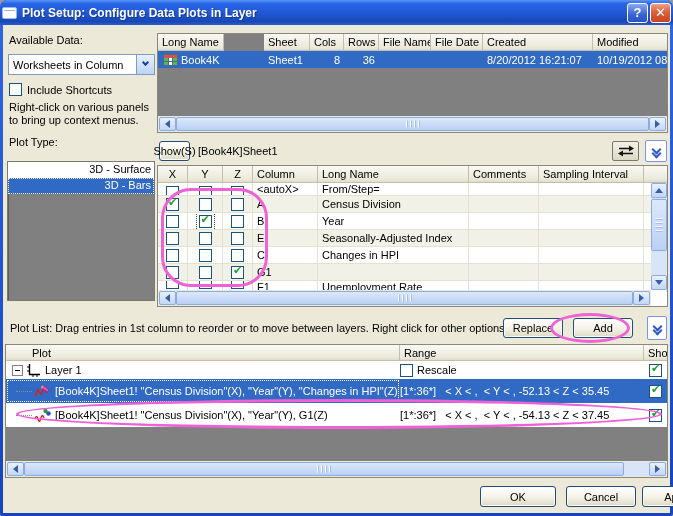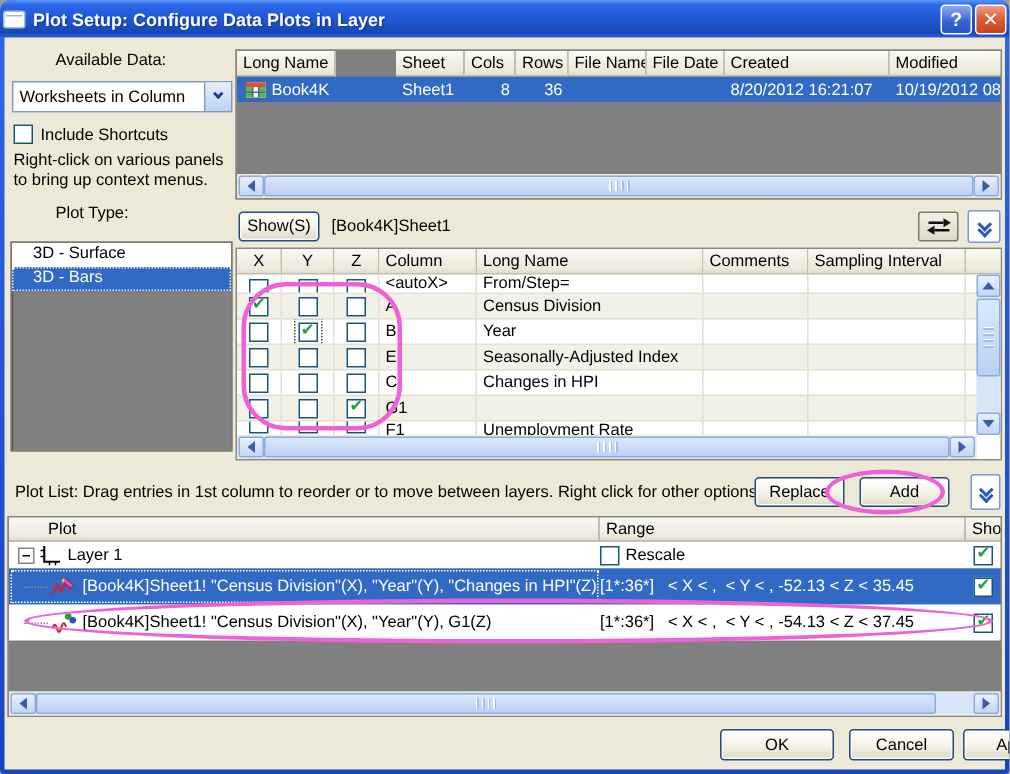--- a/index.html
+++ b/index.html
@@ -25,39 +25,39 @@
   .sb-thumb .grip{position:absolute;left:50%;top:50%;width:14px;height:7px;transform:translate(-50%,-50%);background:repeating-linear-gradient(90deg,#ffffff 0 1px,#9ebef0 1px 2px,transparent 2px 4px);}
   .sb-v .grip{width:7px;height:14px;background:repeating-linear-gradient(180deg,#ffffff 0 1px,#9ebef0 1px 2px,transparent 2px 4px);}
   .tri-l{width:0;height:0;border-top:4px solid transparent;border-bottom:4px solid transparent;border-right:5px solid #3a5da8;}
   .tri-r{width:0;height:0;border-top:4px solid transparent;border-bottom:4px solid transparent;border-left:5px solid #3a5da8;}
   .tri-u{width:0;height:0;border-left:4px solid transparent;border-right:4px solid transparent;border-bottom:5px solid #3a5da8;}
   .tri-d{width:0;height:0;border-left:4px solid transparent;border-right:4px solid transparent;border-top:5px solid #3a5da8;}
   .chev2{display:flex;flex-direction:column;align-items:center;justify-content:center;gap:1px;}
   .chev{width:7px;height:7px;border-left:2px solid #2a58c8;border-bottom:2px solid #2a58c8;transform:rotate(-45deg);margin-top:-4px;}
 
   
-  .lbl{white-space:nowrap;margin-left:28px;}
+  .lbl{white-space:nowrap;}
   .combo{position:absolute;left:5px;top:29px;width:147px;height:21px;background:#fff;border:1px solid #7f9db9;display:flex;align-items:center;}
   .combo-text{flex:1;padding-left:4px;white-space:nowrap;overflow:hidden;}
   .combo-btn{width:18px;height:100%;background:linear-gradient(#e7f0fd,#bcd3f6);border-left:1px solid #7f9db9;display:flex;align-items:center;justify-content:center;}
   .listbox{position:absolute;left:4px;top:136px;width:148px;height:140px;background:#808080;border:1px solid #7a7a6e;box-shadow:inset 1px 1px 0 #5d5d55;}
-  .list-item{height:16px;padding:1px 14px;background:#fff;white-space:nowrap;overflow:hidden;}
+  .list-item{height:16px;padding:1px 3px;background:#fff;white-space:nowrap;overflow:hidden;text-align:right;}
   .list-item.selected{background:#316ac5;color:#fff;outline:1px dotted #e8e8ff;outline-offset:-1px;}
 
   
   .books{position:absolute;left:154px;top:8px;width:511px;height:100px;background:#808080;border:1px solid #8a887a;}
   .row{display:flex;align-items:center;}
   .b-c0{width:66px;}.b-c1{width:46px;margin-left:40px;}.b-c2{width:34px;}.b-c3{width:35px;}.b-c4{width:52px;}.b-c5{width:52px;}.b-c6{width:110px;}.b-c7{flex:1;border-right:none;}
   .cell{padding:1px 4px;white-space:nowrap;overflow:hidden;}
   .books-row{height:17px;background:#316ac5;color:#fff;}
   .num{text-align:right;}
 
   
   .showrow{position:absolute;left:154px;top:114px;right:2px;height:24px;display:flex;align-items:center;}
-  .show-btn{width:54px;height:20px;margin-left:2px;}
+  .show-btn{width:31px;height:20px;margin-left:2px;}
   .sheet-lbl{margin-left:8px;flex:1;}
   .swap-btn{width:27px;height:20px;background:linear-gradient(#f2f0e6,#dcd9c8);border:1px solid #7a7869;border-radius:2px;display:flex;align-items:center;justify-content:center;margin-right:6px;}
   .chev-btn{width:22px;height:22px;background:#fff;border:1px solid #7a96df;border-radius:2px;margin-right:1px;}
 
   
   .colspanel{position:absolute;left:154px;top:140px;width:511px;height:142px;background:#fff;border:1px solid #8a887a;}
   .m-hrow{display:flex;height:17px;}
   .m-x{width:30px;}.m-y{width:35px;}.m-z{width:30px;}.m-col{width:65px;}.m-lname{width:151px;}.m-com{width:70px;}.m-si{width:105px;}.m-fill{flex:1;border-right:none;}
   .m-row{display:flex;height:17px;align-items:center;border-bottom:1px solid #e3e1d2;}
   .m-row .mcell{border-right:1px solid #e3e1d2;height:100%;display:flex;align-items:center;padding:12px 4px;white-space:nowrap;overflow:hidden;}

